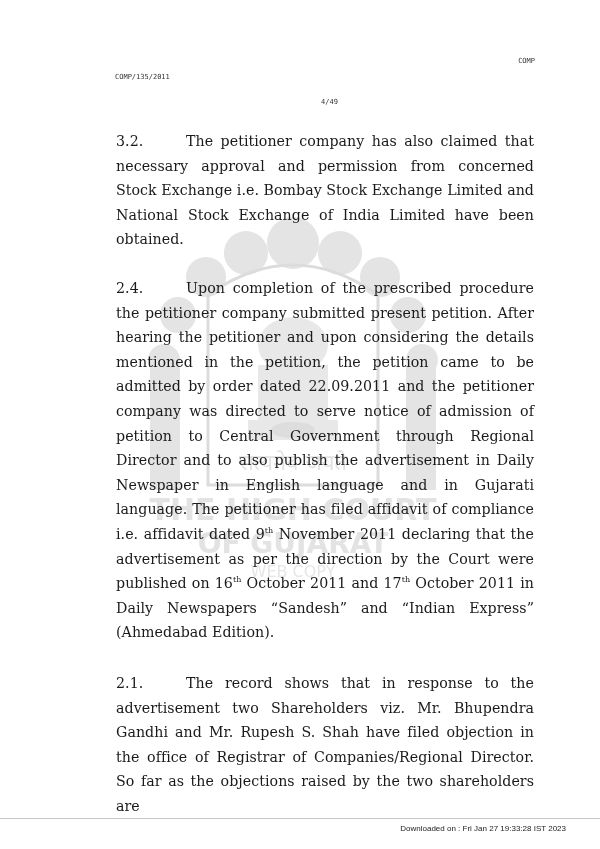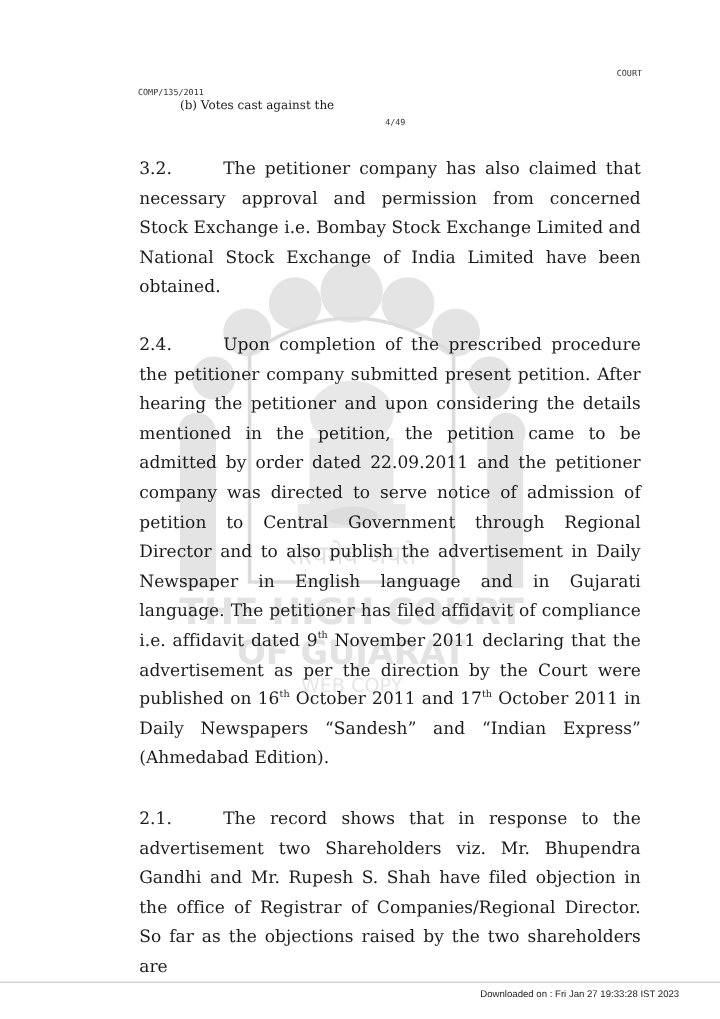--- a/index.html
+++ b/index.html
@@ -110,25 +110,24 @@
     <text x="145" y="255" text-anchor="middle" font-family="DejaVu Sans, sans-serif" font-size="22" fill="#e2e2e2">सत्यमेव जयते</text>
     <text x="145" y="305" text-anchor="middle" font-family="DejaVu Sans, sans-serif" font-size="30" font-weight="bold" fill="#e3e3e3">THE HIGH COURT</text>
     <text x="145" y="338" text-anchor="middle" font-family="DejaVu Sans, sans-serif" font-size="28" font-weight="bold" fill="#e3e3e3">OF GUJARAT</text>
     <text x="145" y="362" text-anchor="middle" font-family="DejaVu Sans, sans-serif" font-size="16" fill="#e6e6e6">WEB COPY</text>
   </svg>
 </div>
 
 <div class="header">
   <span class="case">COMP/135/2011</span>
   <span class="page">4/49</span>
-  <span class="type">COURT</span>
+  <span class="type">COMP</span>
 </div>
 
 <div class="votes">
-  <div>(b) Votes cast against the</div>
 </div>
 
 <div class="para" style="top:129px">
   <span class="num">3.2.</span><span>The petitioner company has also claimed that necessary approval and permission from concerned Stock Exchange i.e. Bombay Stock Exchange Limited and National Stock Exchange of India Limited have been obtained.</span>
 </div>
 
 <div class="para" style="top:276px">
   <span class="num">2.4.</span><span>Upon completion of the prescribed procedure the petitioner company submitted present petition. After hearing the petitioner and upon considering the details mentioned in the petition, the petition came to be admitted by order dated 22.09.2011 and the petitioner company was directed to serve notice of admission of petition to Central Government through Regional Director and to also publish the advertisement in Daily Newspaper in English language and in Gujarati language. The petitioner has filed affidavit of compliance i.e. affidavit dated 9</span><sup>th</sup><span> November 2011 declaring that the advertisement as per the direction by the Court were published on 16</span><sup>th</sup><span> October 2011 and 17</span><sup>th</sup><span> October 2011 in Daily Newspapers “Sandesh” and “Indian Express” (Ahmedabad Edition).</span>
 </div>
 

